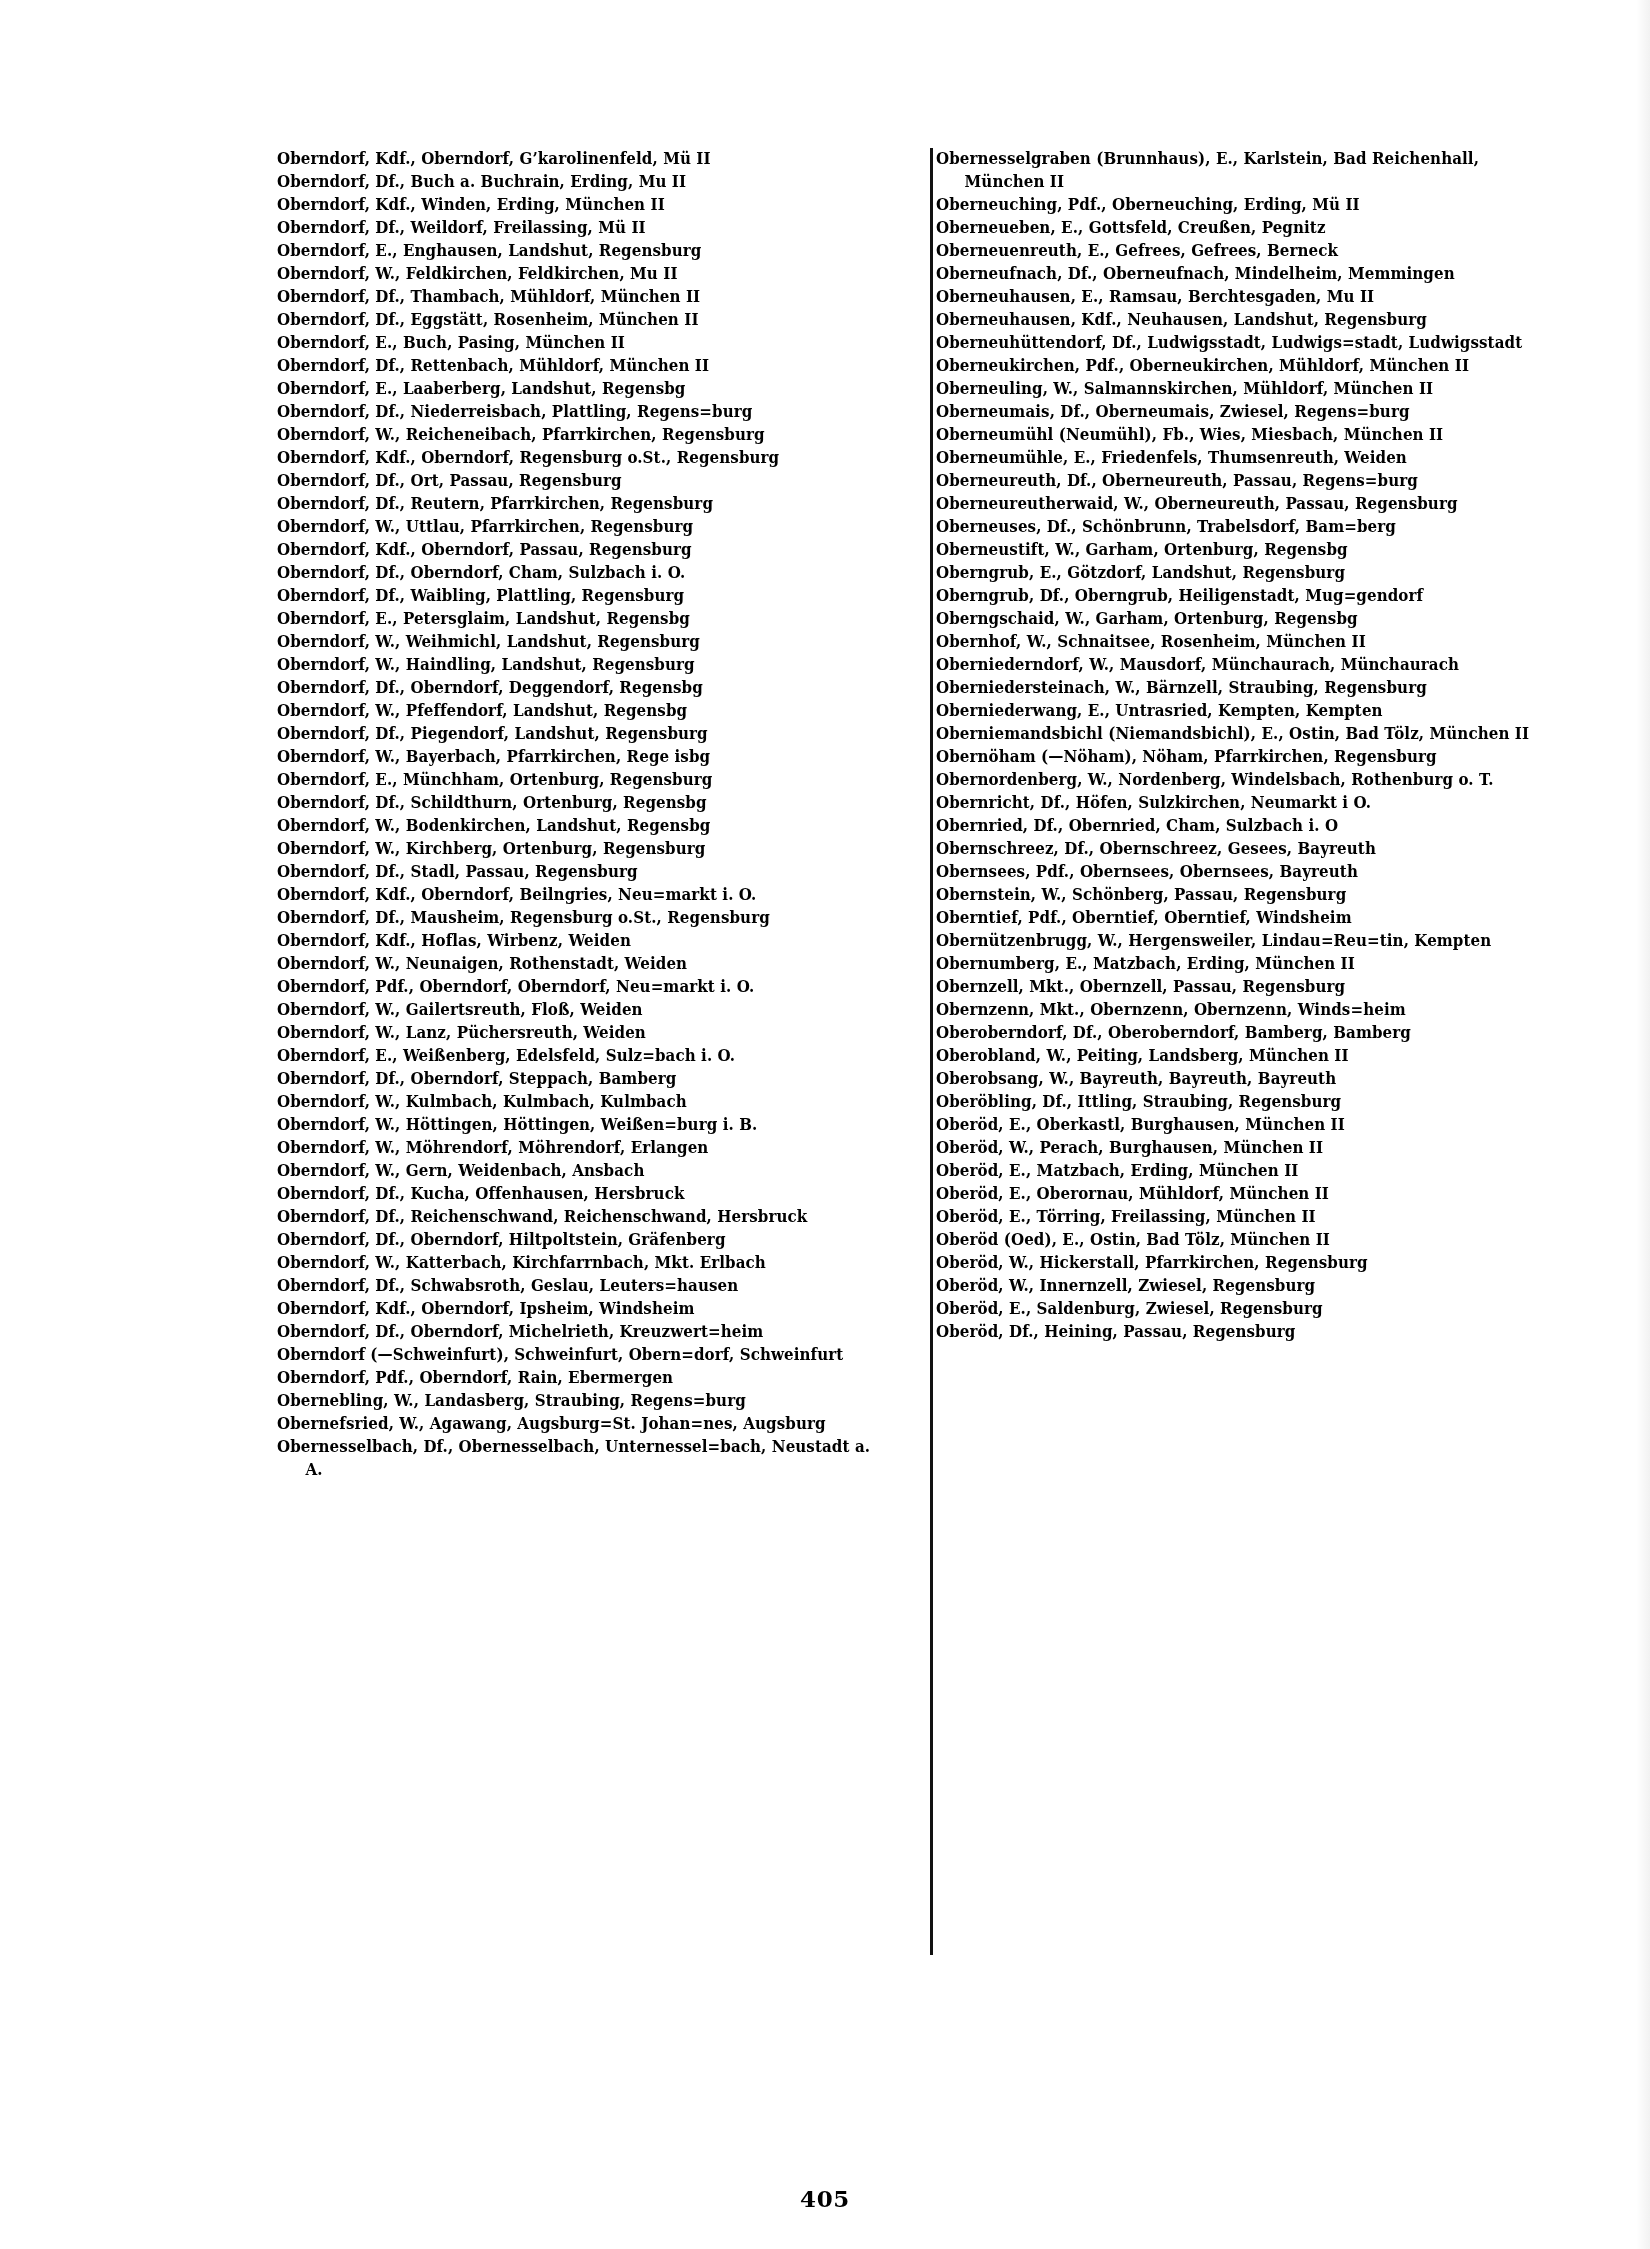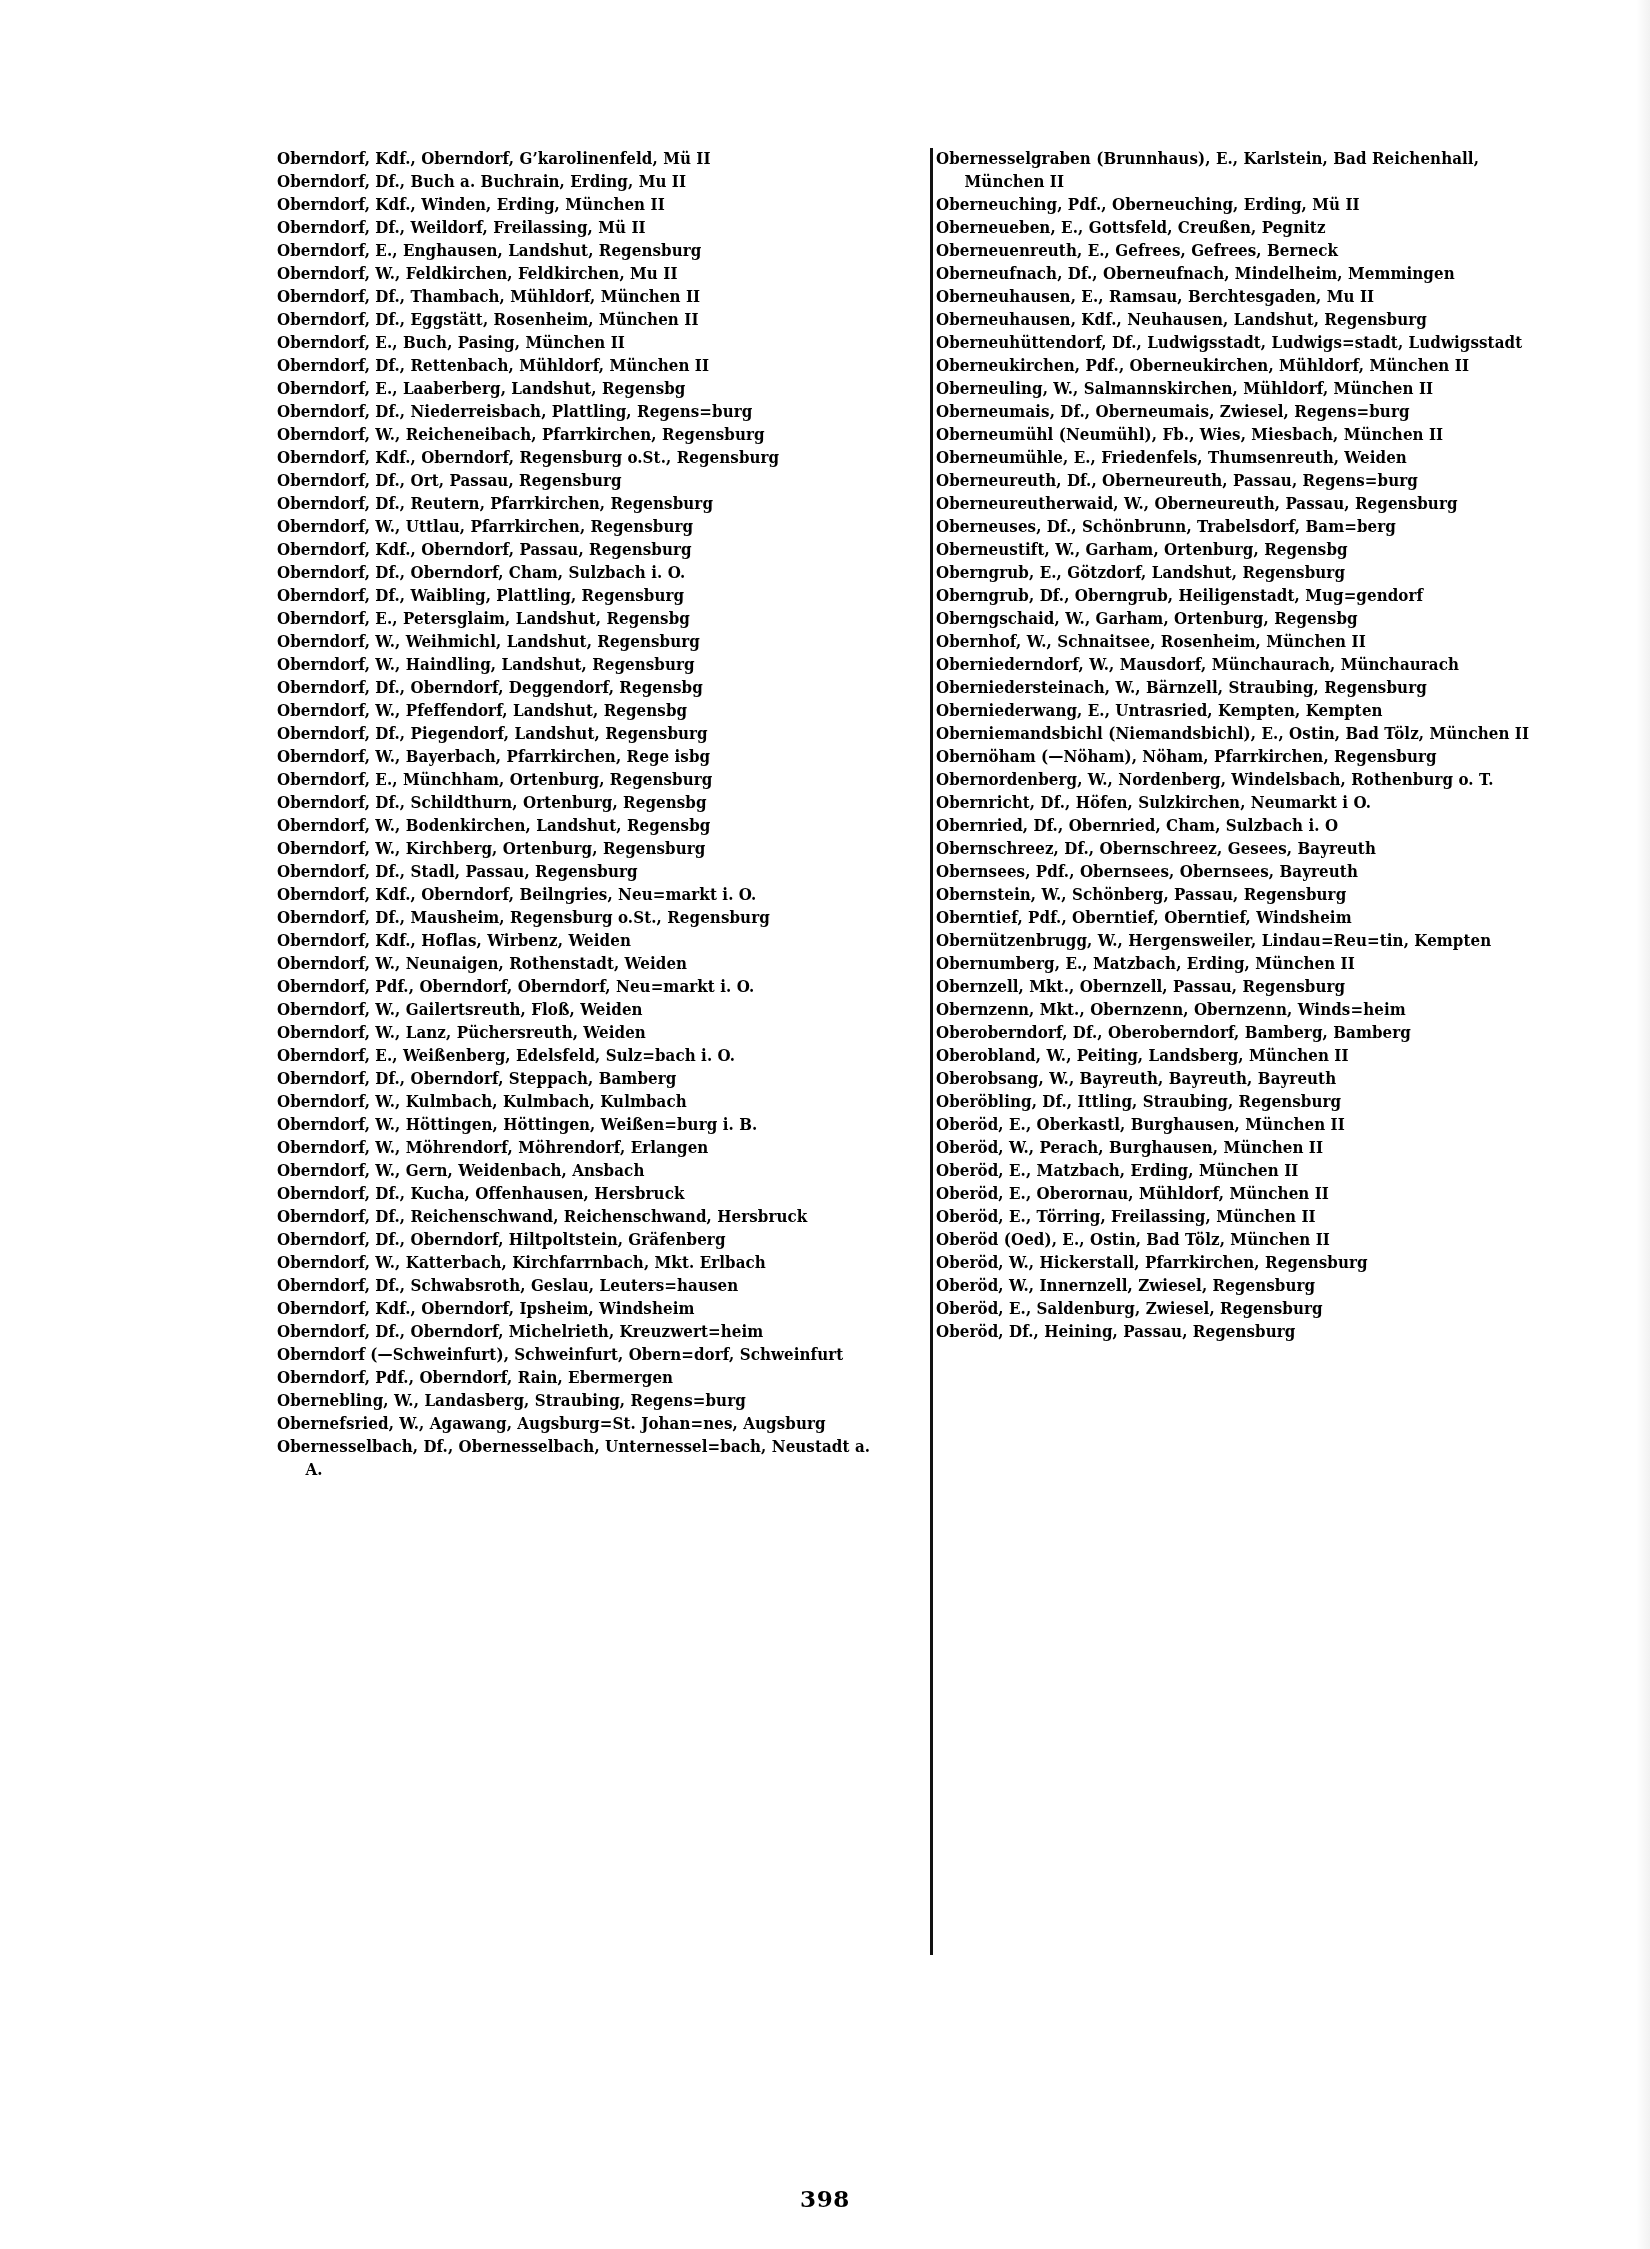--- a/index.html
+++ b/index.html
@@ -221,17 +221,17 @@
         <p class="entry">Oberöd, E., Törring, Freilassing, München II</p>
         <p class="entry">Oberöd (Oed), E., Ostin, Bad Tölz, München II</p>
         <p class="entry">Oberöd, W., Hickerstall, Pfarrkirchen, Regensburg</p>
         <p class="entry">Oberöd, W., Innernzell, Zwiesel, Regensburg</p>
         <p class="entry">Oberöd, E., Saldenburg, Zwiesel, Regensburg</p>
         <p class="entry">Oberöd, Df., Heining, Passau, Regensburg</p>
       </div>
 
   </div>
 
-  <div id="folio">398</div>
+  <div id="folio">405</div>
 
   <div id="scan-edge"></div>
 </div>
 
 
 </body></html>

